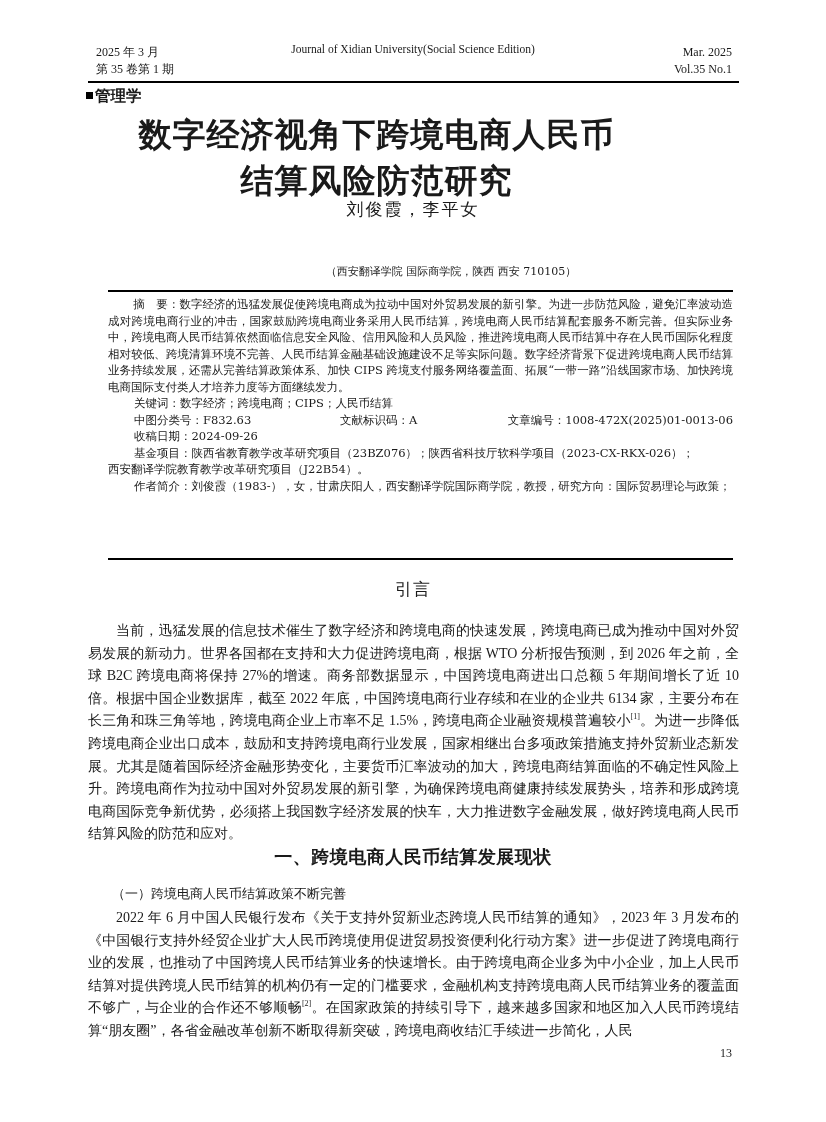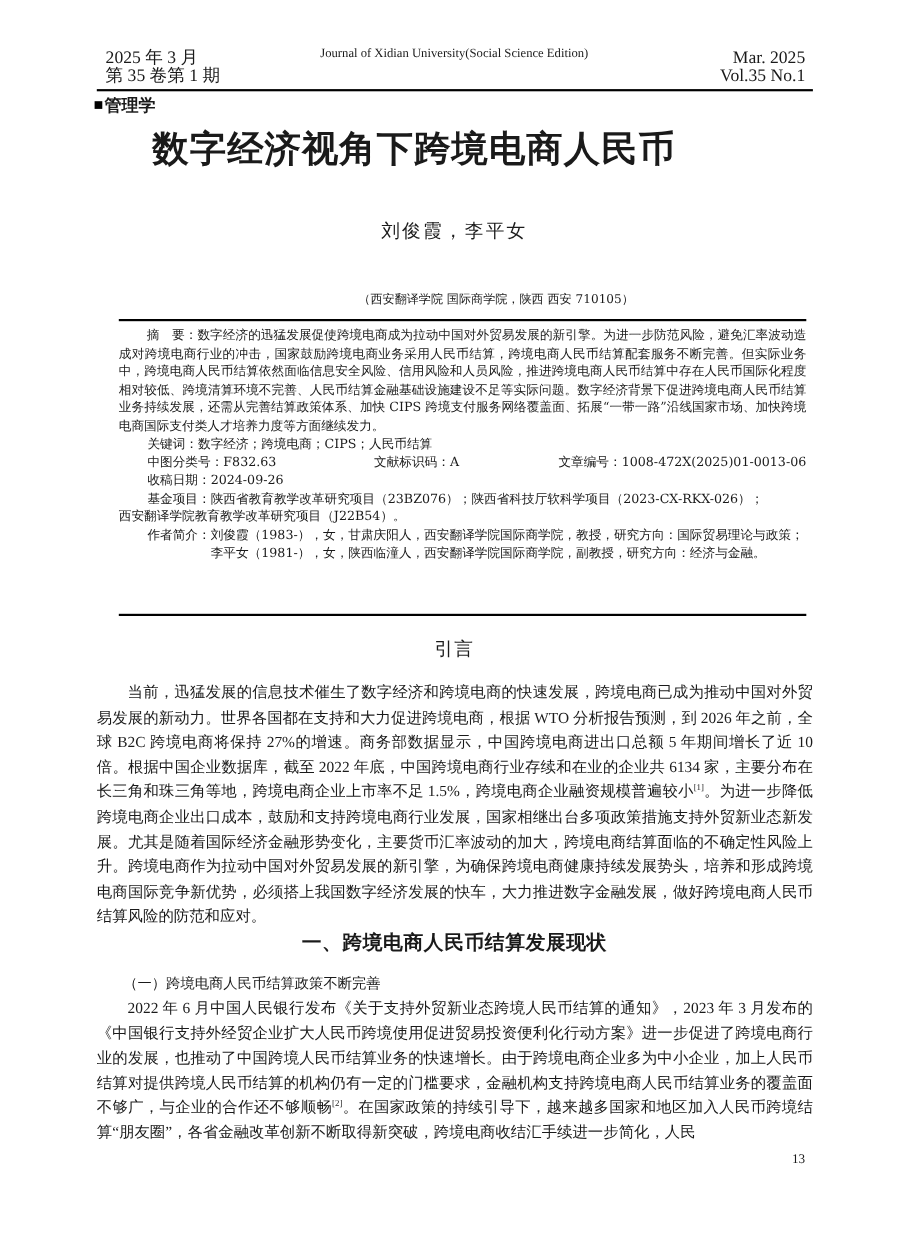--- a/index.html
+++ b/index.html
@@ -3,21 +3,21 @@
 <meta charset="utf-8">
 <style>
   html, body { margin:0; padding:0; background:#ffffff; }
   body { width:826px; height:1122px; position:relative; overflow:hidden; color:#1a1a1a;
          font-family:"DejaVu Serif","Liberation Serif",serif; }
   .abs { position:absolute; }
   .serif { font-family:"Liberation Serif","DejaVu Serif",serif; }
   .sans { font-family:"DejaVu Sans","Liberation Sans",sans-serif; }
 
   
-  .hdr-l, .hdr-r { font-size:16px; line-height:17px; }
+  .hdr-l, .hdr-r { font-size:12px; line-height:17px; }
   .hdr-l { left:96px; top:44px; }
   .hdr-r { right:94px; top:44px; text-align:right; }
   .hdr-c { left:0; width:826px; top:42px; text-align:center; }
   .hdr-c .cn { font-size:14.5px; line-height:20px; letter-spacing:0.3px; }
   .hdr-c .en { font-size:11.5px; line-height:15px; }
   .rule-top { left:88px; width:651px; top:81px; height:2px; background:#000; }
 
   .column { left:86px; top:86px; font-size:15.5px; font-weight:bold; line-height:20px; }
   .column .sq { display:inline-block; width:7px; height:7px; background:#000; margin-right:2px; vertical-align:middle; position:relative; top:-1px; }
 
@@ -65,41 +65,41 @@
   <div>Vol.35 No.1</div>
 </div>
 <div class="abs rule-top"></div>
 
 <div class="abs column sans">
   <span class="sq"></span><span>管理学</span>
 </div>
 
 <div class="abs title sans">
   <div>数字经济视角下跨境电商人民币</div>
+  <div>结算风险防范研究</div>
 </div>
 <div class="abs authors">刘俊霞，李平女</div>
 <div class="abs affil">（西安翻译学院 国际商学院，陕西 西安 710105）</div>
 <div class="abs rule-abs"></div>
 
 <div class="abs absblock">
   <p class="ind1"><span class="lbl">摘　要：</span><span>数字经济的迅猛发展促使跨境电商成为拉动中国对外贸易发展的新引擎。为进一步防范风险，避免汇率波动造成对跨境电商行业的冲击，国家鼓励跨境电商业务采用人民币结算，跨境电商人民币结算配套服务不断完善。但实际业务中，跨境电商人民币结算依然面临信息安全风险、信用风险和人员风险，推进跨境电商人民币结算中存在人民币国际化程度相对较低、跨境清算环境不完善、人民币结算金融基础设施建设不足等实际问题。数字经济背景下促进跨境电商人民币结算业务持续发展，还需从完善结算政策体系、加快 CIPS 跨境支付服务网络覆盖面、拓展“一带一路”沿线国家市场、加快跨境电商国际支付类人才培养力度等方面继续发力。</span></p>
   <p class="indented"><span class="lbl">关键词：</span><span>数字经济；跨境电商；CIPS；人民币结算</span></p>
   <div class="meta-row">
     <span style="width:206px"><span class="lbl">中图分类号：</span><span>F832.63</span></span>
     <span style="flex:1"><span class="lbl">文献标识码：</span><span>A</span></span>
     <span><span class="lbl">文章编号：</span><span>1008-472X(2025)01-0013-06</span></span>
   </div>
   <p class="indented"><span class="lbl">收稿日期：</span><span>2024-09-26</span></p>
   <p class="indented"><span class="lbl">基金项目：</span><span>陕西省教育教学改革研究项目（23BZ076）；陕西省科技厅软科学项目（2023-CX-RKX-026）；</span></p>
   <p>西安翻译学院教育教学改革研究项目（J22B54）。</p>
   <div class="bio">
     <span class="bio-lbl">作者简介：</span>
     <div class="bio-body">
       <p>刘俊霞（1983-），女，甘肃庆阳人，西安翻译学院国际商学院，教授，研究方向：国际贸易理论与政策；</p>
-      <p>李平女（1981-），女，陕西临潼人，西安翻译学院国际商学院，副教授，研究方向：经济与金融。</p>
     </div>
   </div>
 </div>
 <div class="abs rule-bottom"></div>
 
 <div class="abs sec-intro sans">引言</div>
 <div class="abs body serif" style="top:620px">
   <p><span>当前，迅猛发展的信息技术催生了数字经济和跨境电商的快速发展，跨境电商已成为推动中国对外贸易发展的新动力。世界各国都在支持和大力促进跨境电商，根据 WTO 分析报告预测，到 2026 年之前，全球 B2C 跨境电商将保持 27%的增速。商务部数据显示，中国跨境电商进出口总额 5 年期间增长了近 10 倍。根据中国企业数据库，截至 2022 年底，中国跨境电商行业存续和在业的企业共 6134 家，主要分布在长三角和珠三角等地，跨境电商企业上市率不足 1.5%，跨境电商企业融资规模普遍较小</span><sup>[1]</sup><span>。为进一步降低跨境电商企业出口成本，鼓励和支持跨境电商行业发展，国家相继出台多项政策措施支持外贸新业态新发展。尤其是随着国际经济金融形势变化，主要货币汇率波动的加大，跨境电商结算面临的不确定性风险上升。跨境电商作为拉动中国对外贸易发展的新引擎，为确保跨境电商健康持续发展势头，培养和形成跨境电商国际竞争新优势，必须搭上我国数字经济发展的快车，大力推进数字金融发展，做好跨境电商人民币结算风险的防范和应对。</span></p>
 </div>
 

